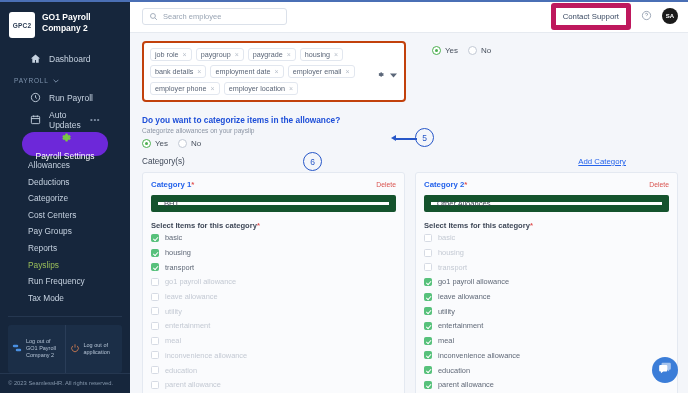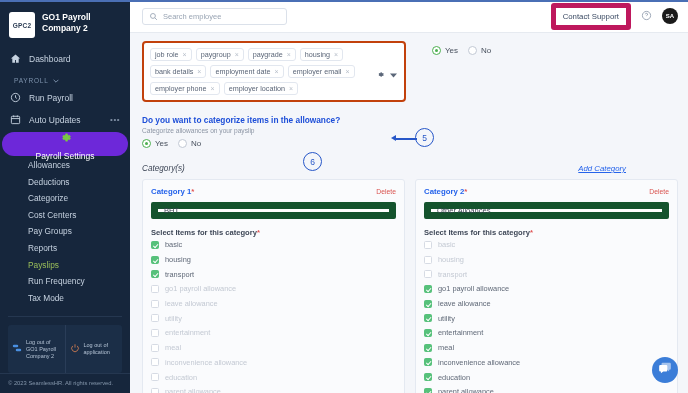--- a/index.html
+++ b/index.html
@@ -24,21 +24,21 @@
   .brand-logo {
     width: 26px; height: 26px; background: #ffffff; border-radius: 3px;
     display: flex; align-items: center; justify-content: center;
     font-size: 6.5px; font-weight: 700; color: #2d3e55; letter-spacing: .2px;
     flex: 0 0 26px;
   }
   .brand-name { font-size: 8.5px; line-height: 10.5px; color: #ffffff; font-weight: 600; width: 62px; }
 
   .nav-item {
     display: flex; align-items: center; gap: 8px;
-    height: 24px; margin: 1px 2px; padding: 0 8px;
+    height: 24px; margin: 1px 22px; padding: 0 8px;
     color: #c6d2e0; font-size: 8.5px; border-radius: 12px; position: relative;
     cursor: pointer;
   }
   .nav-item .ico { width: 11px; height: 11px; flex: 0 0 11px; display: flex; align-items: center; justify-content: center; }
   .nav-item.active { background: #6d28d9; color: #ffffff; flex-direction: column; }
   .nav-item.active .ico svg { stroke: #7ac943; fill: #7ac943; }
   .nav-dots { margin-left: auto; font-size: 8px; color: #7e8ea3; letter-spacing: .5px; }
 
   .section-label {
     font-size: 6.5px; color: #7e93ad; letter-spacing: .8px;
@@ -108,21 +108,21 @@
     position: absolute; right: 7px; top: 21px; display: flex; align-items: center; gap: 6px;
   }
   .radio-group { display: flex; align-items: center; gap: 10px; padding: 5px 0 0 26px; }
   .radio { display: flex; align-items: center; gap: 4px; font-size: 8px; color: #48505d; cursor: pointer; }
   .dot { width: 9px; height: 9px; border-radius: 50%; border: 1px solid #c2c9d4; background: #fff; display: inline-block; position: relative; }
   .dot.on { border-color: #4caf50; }
   .dot.on::after { content: ""; position: absolute; inset: 1.8px; border-radius: 50%; background: #4caf50; }
 
   .q-title { margin-top: 13px; font-size: 8.3px; font-weight: 700; color: #1d4ed8; }
   .q-sub { font-size: 6.6px; color: #8d96a5; margin-top: 2px; }
-  .cat-label-row { margin-top: 16px; display: flex; align-items: center; font-style: italic; }
+  .cat-label-row { margin-top: 9px; display: flex; align-items: center; }
   .cat-label { font-size: 8.2px; color: #3f4858; }
   .add-cat {
     margin-left: auto; margin-right: 52px; font-size: 7.8px; color: #2563eb;
     text-decoration: underline; cursor: pointer;
   }
 
   .cards { display: flex; gap: 10px; margin-top: 6px; }
   .card {
     flex: 1; background: #fafbfd; border: 1px solid #e4e9f1; border-radius: 3px;
     padding: 7px 8px 10px 8px; position: relative; min-height: 240px;

